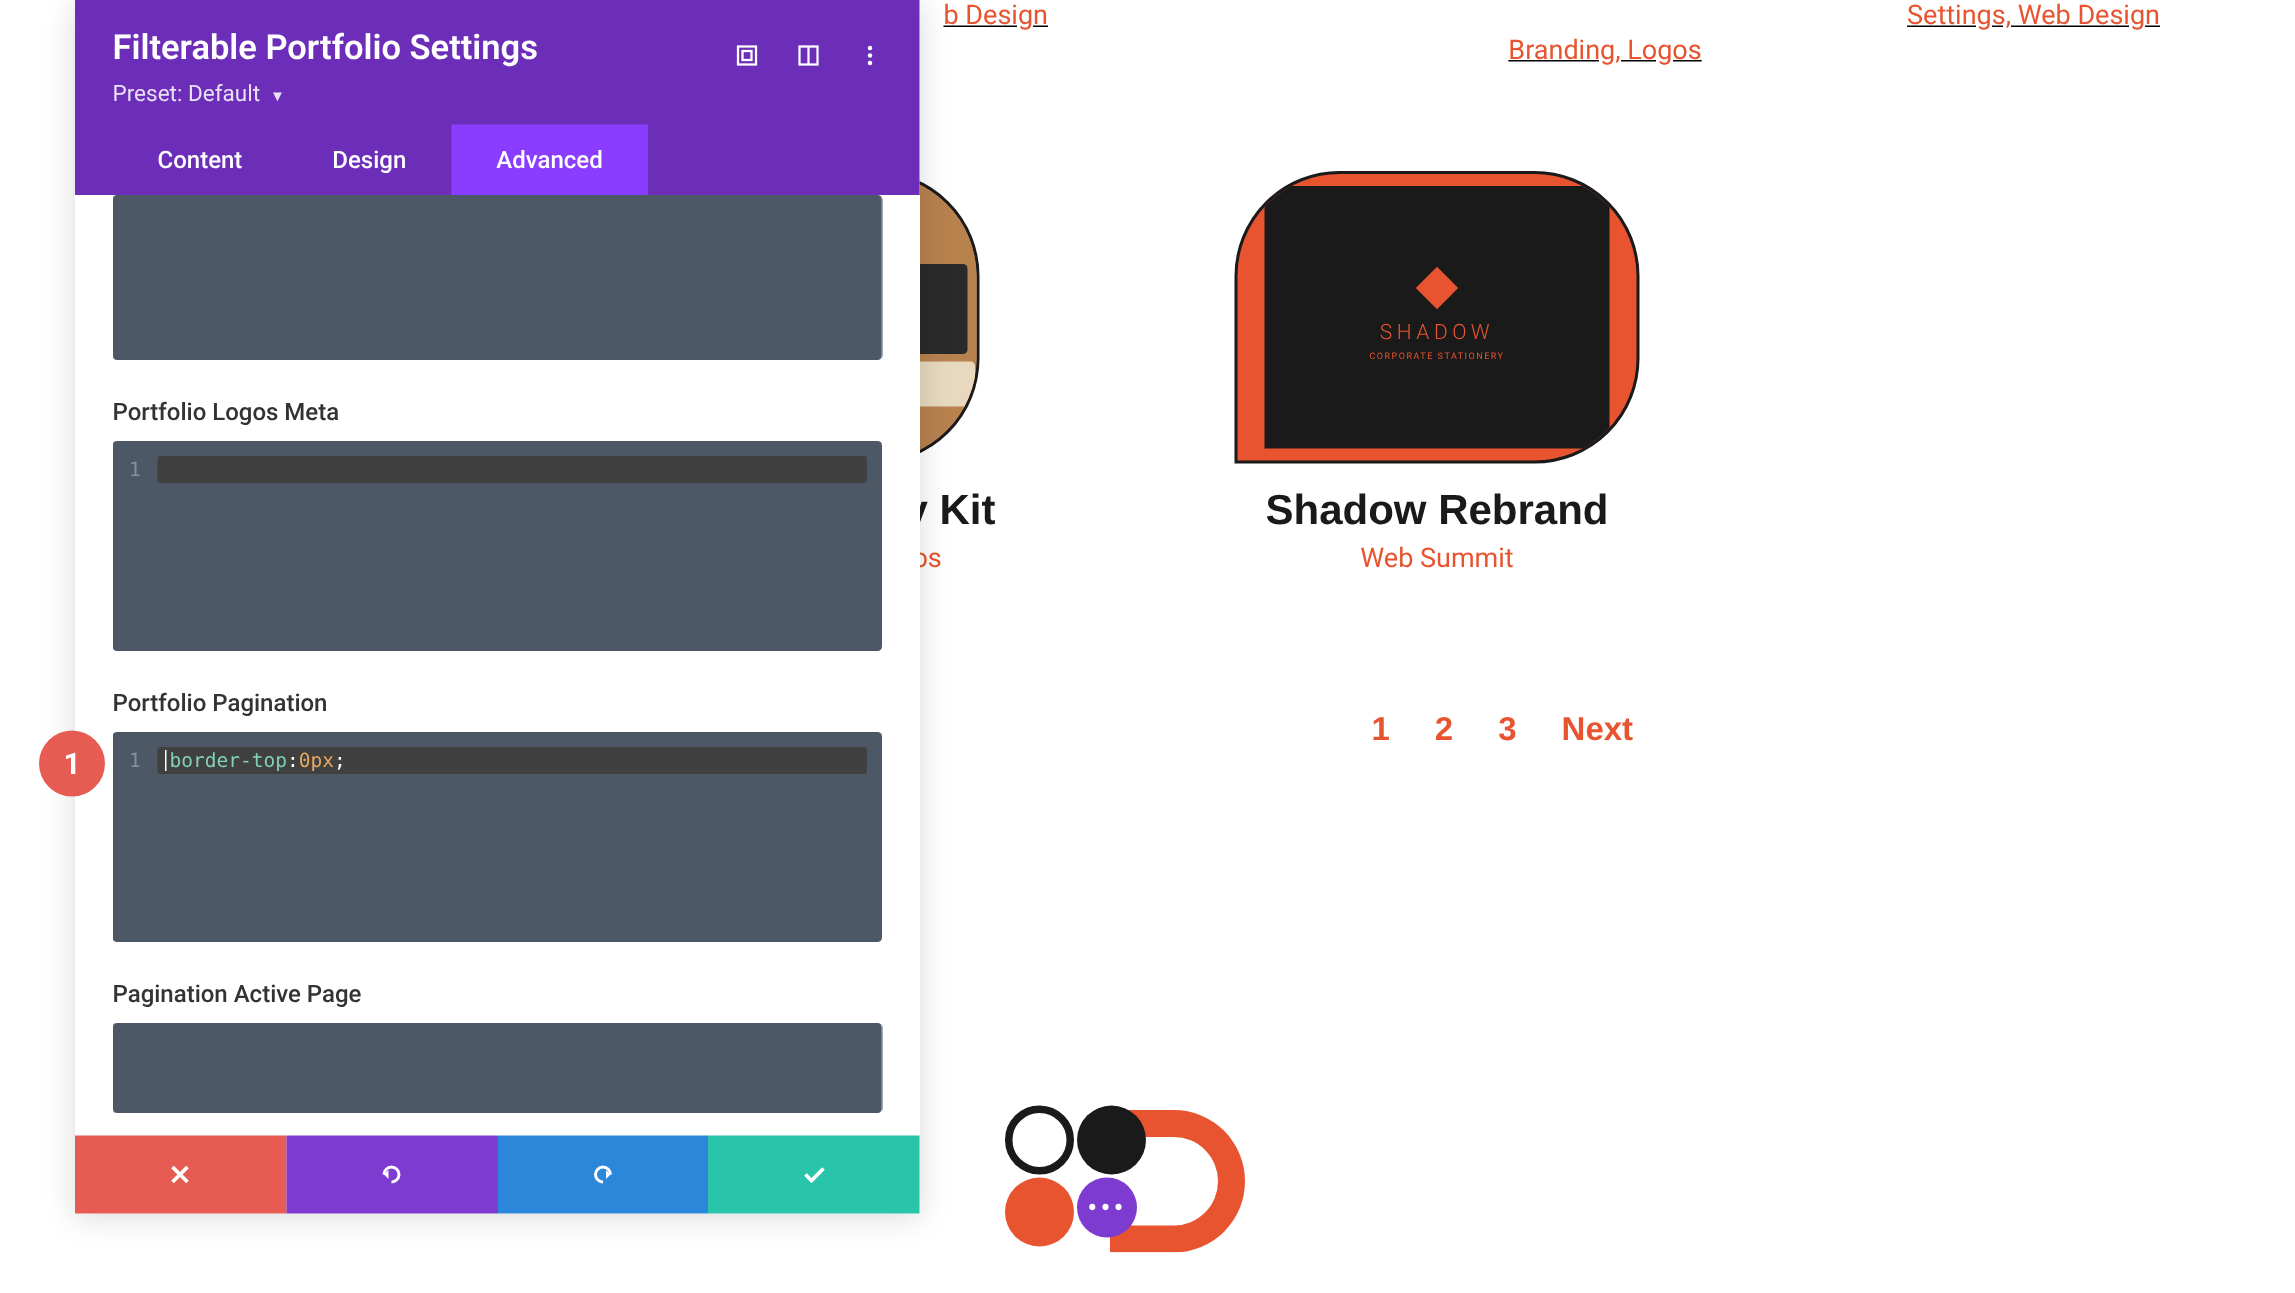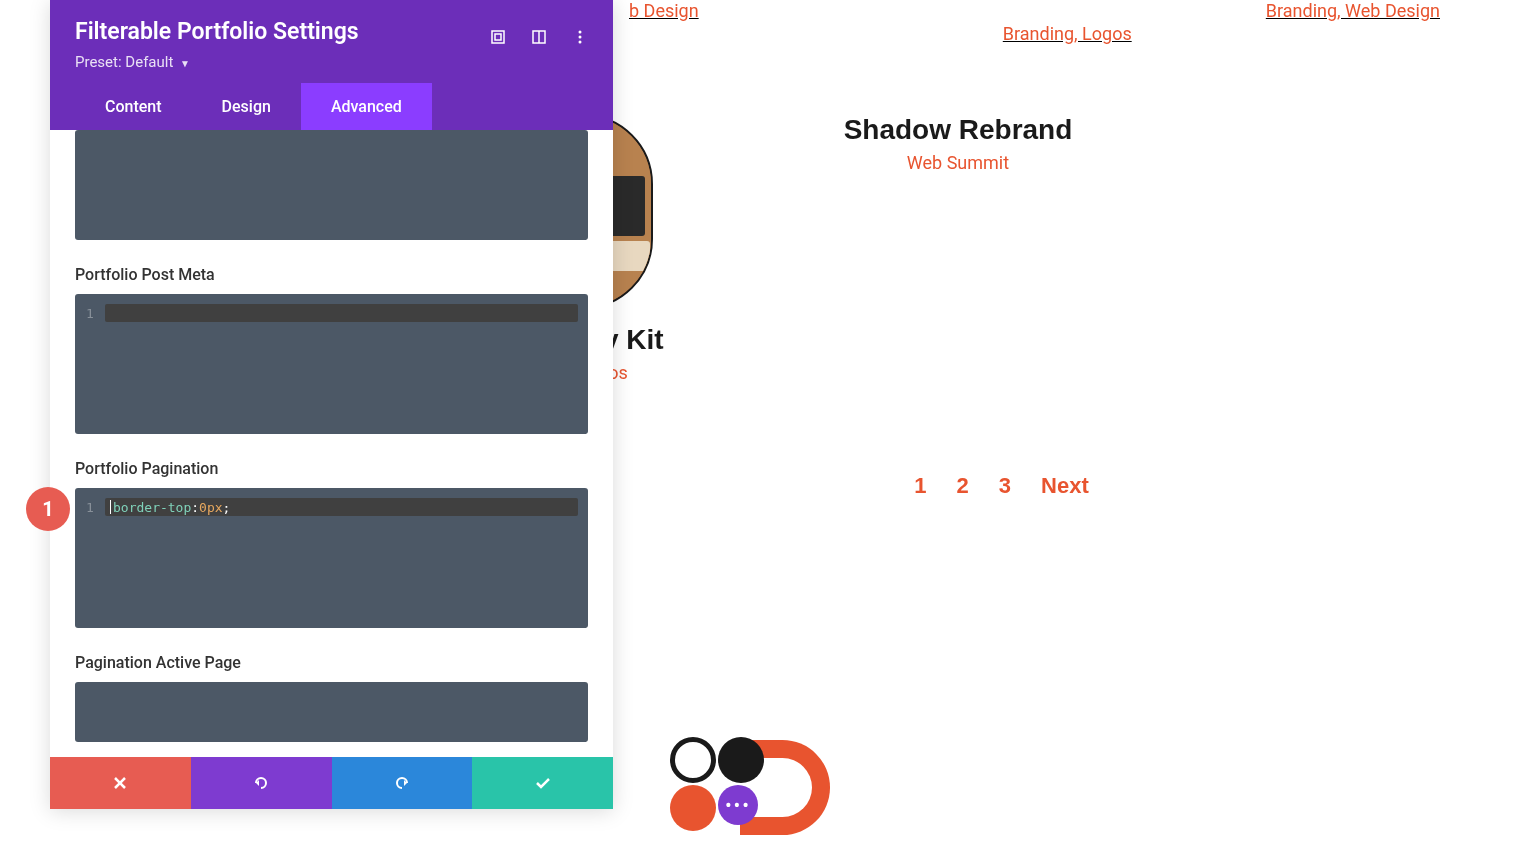--- a/index.html
+++ b/index.html
@@ -401,21 +401,21 @@
     <div class="tabs">
       <div class="tab">Content</div>
       <div class="tab">Design</div>
       <div class="tab active">Advanced</div>
     </div>
   </div>
 
   <div class="panel-body">
     <div class="code-box" style="min-height:110px;"></div>
 
-    <div class="section-label">Portfolio Post Meta</div>
+    <div class="section-label">Portfolio Logos Meta</div>
     <div class="code-box tall">
       <div class="code-line">
         <span class="line-number">1</span>
         <span class="line-content"></span>
       </div>
     </div>
 
     <div class="section-label">Portfolio Pagination</div>
     <div class="code-box tall">
       <div class="code-line">
@@ -464,21 +464,21 @@
 <div class="callout-badge">
   <span>1</span>
 </div>
 
 <div class="scroll-indicator"></div>
 
 <div class="content-area">
   <div class="top-categories">
     <span class="top-cat">b Design</span>
     <span class="top-cat" style="margin-left:170px;margin-top:23px;">Branding, Logos</span>
-    <span class="top-cat">Branding, Web Design</span>
+    <span class="top-cat">Settings, Web Design</span>
   </div>
 
   <div class="portfolio-row">
     <div class="portfolio-item portfolio-edge">
       <div class="thumb thumb-kit">
         <svg viewBox="0 0 270 195" width="270" height="195">
           <rect x="0" y="0" width="270" height="195" fill="#b8824f"></rect>
           <rect x="130" y="20" width="60" height="80" fill="#2a2a2a" rx="3"></rect>
           <circle cx="160" cy="50" r="12" fill="none" stroke="#888" stroke-width="2"></circle>
           <rect x="130" y="110" width="80" height="50" fill="#e8d8c0" rx="3"></rect>
@@ -489,20 +489,27 @@
           <rect x="140" y="165" width="40" height="25" fill="#2a2a2a"></rect>
           <line x1="195" y1="165" x2="210" y2="190" stroke="#2a2a2a" stroke-width="2"></line>
           <line x1="200" y1="165" x2="215" y2="190" stroke="#2a2a2a" stroke-width="2"></line>
         </svg>
       </div>
       <div class="item-title cut">onary Kit</div>
       <div class="item-cat" style="margin-left:-60px;">Logos</div>
     </div>
 
     <div class="portfolio-item">
+      <div class="thumb thumb-shadow">
+        <div class="shadow-inner">
+          <div class="shadow-diamond"></div>
+          <div class="shadow-text">SHADOW</div>
+          <div class="shadow-sub">CORPORATE STATIONERY</div>
+        </div>
+      </div>
       <div class="item-title">Shadow Rebrand</div>
       <div class="item-cat">Web Summit</div>
     </div>
 
   </div>
 
   <div class="pagination">
     <span class="page-link">1</span>
     <span class="page-link">2</span>
     <span class="page-link">3</span>

